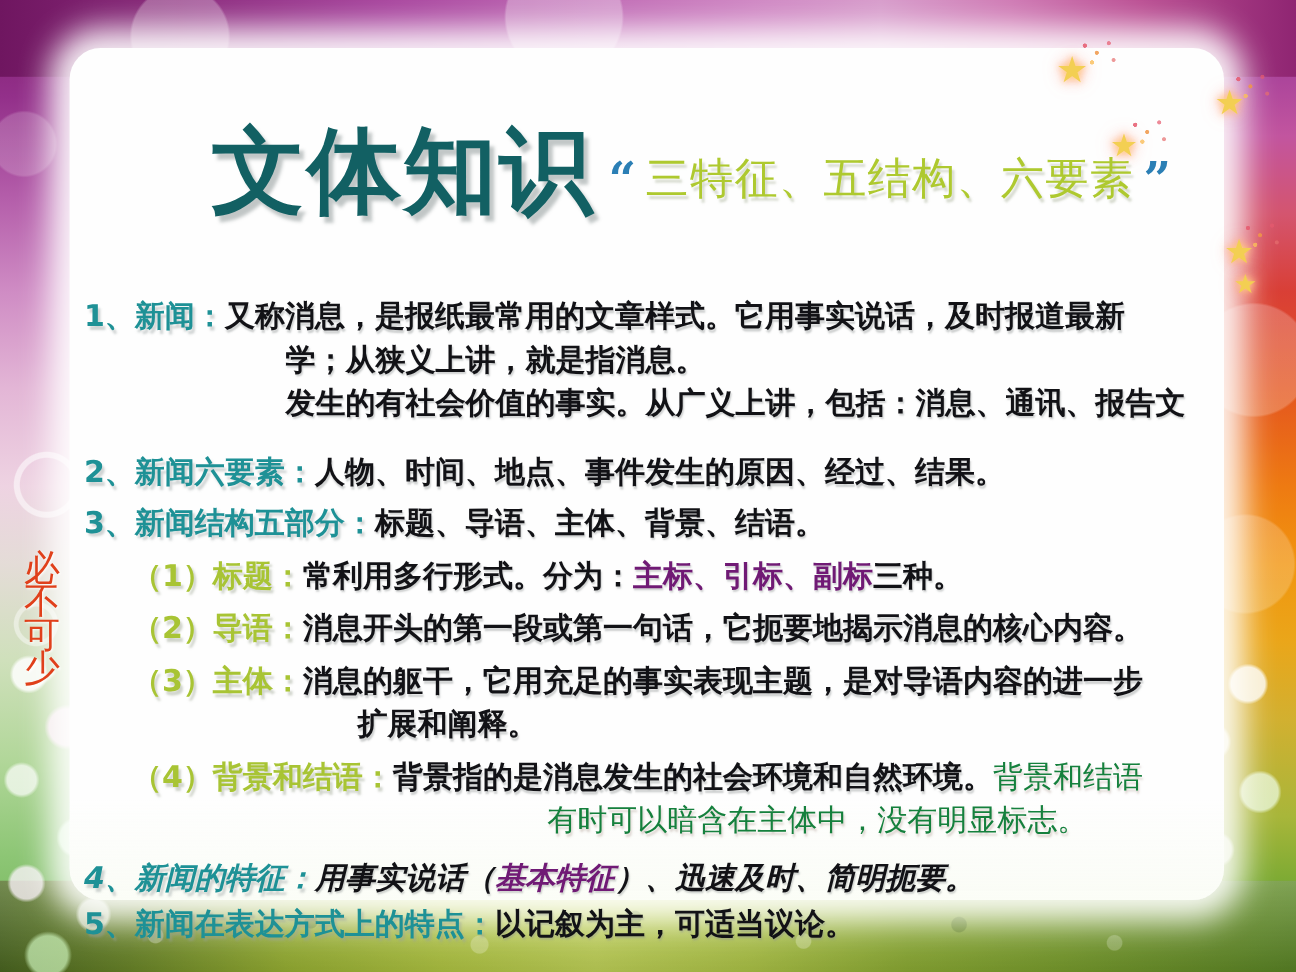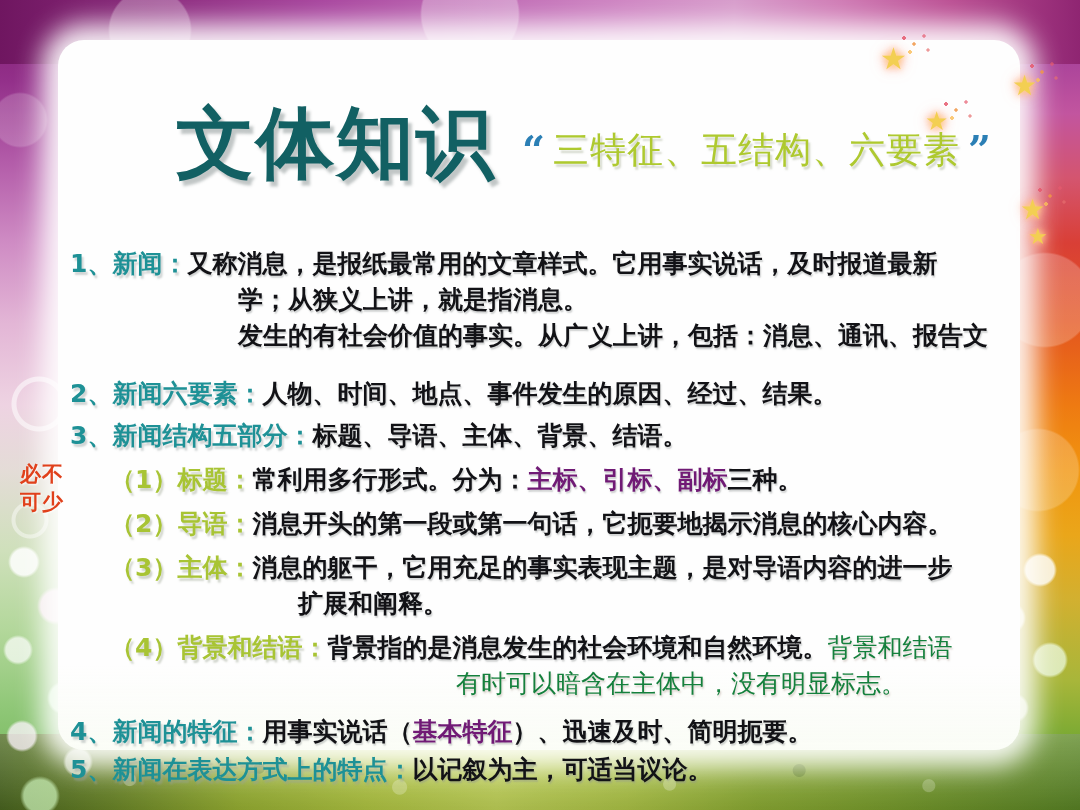--- a/index.html
+++ b/index.html
@@ -166,21 +166,21 @@
 
   
   .title-row {
     position: absolute;
     left: 0; right: 0;
     top: 104px;
     display: flex;
     align-items: flex-end;
     justify-content: flex-start;
     padding-left: 176px;
-    gap: 26px;
+    gap: 11px;
   }
   .main-title {
     font-family: "DejaVu Serif", "Liberation Serif", serif;
     font-size: 78px;
     font-weight: 700;
     letter-spacing: 2px;
     color: #126063;
     text-shadow: 4px 5px 3px rgba(120,130,130,.45);
     line-height: 1;
   }
@@ -248,22 +248,22 @@
   .ind-sub { padding-left: 40px; }
   .ind-sub-hang { padding-left: 228px; }
   .ind-red-hang { padding-left: 386px; }
 
   .must-have {
     position: absolute;
     left: 20px;
     top: 460px;
     width: 58px;
     font-family: "DejaVu Sans", "Liberation Sans", sans-serif;
-    font-size: 21px;
-    font-weight: 700;
+    font-size: 30px;
+    font-weight: 400;
     color: #e0401b;
     line-height: 28px;
     letter-spacing: 1px;
     text-shadow: 1px 1px 2px rgba(255,255,255,.9);
   }
 </style>
 </head>
 <body>
 
 <div id="slide">
@@ -337,21 +337,21 @@
       <span>扩展和阐释。</span>
     </div>
 
     <div class="line ind-sub" style="margin-top:8px;">
       <span class="lbl-green">（4）背景和结语：</span><span>背景指的是消息发生的社会环境和自然环境。</span><span class="t-red">背景和结语</span>
     </div>
     <div class="line ind-red-hang">
       <span class="t-red">有时可以暗含在主体中，没有明显标志。</span>
     </div>
 
-    <div class="line ind-1" style="margin-top:12px;">
+    <div class="line ind-1" style="margin-top:12px;font-style:italic;">
       <span class="lbl-teal">4、新闻的特征：</span><span>用事实说话（</span><span class="t-teal">基本特征</span><span>）、迅速及时、简明扼要。</span>
     </div>
 
     <div class="line ind-1" style="margin-top:2px;">
       <span class="lbl-teal">5、新闻在表达方式上的特点：</span><span>以记叙为主，可适当议论。</span>
     </div>
 
   </div>
 </div>
 

